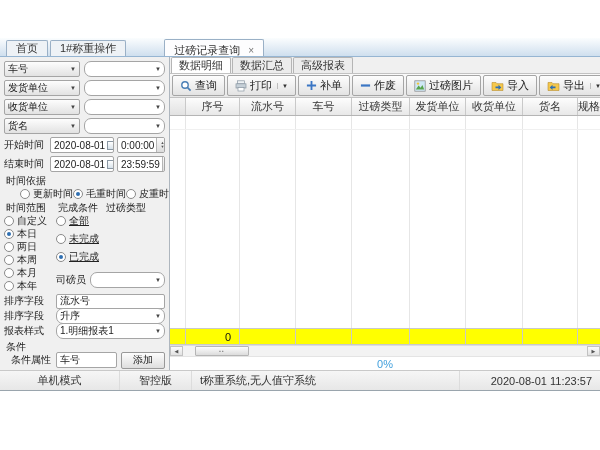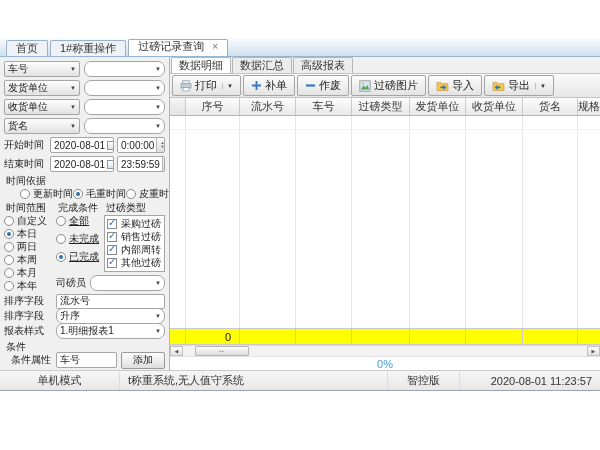--- a/index.html
+++ b/index.html
@@ -6,21 +6,21 @@
   #screen{position:relative;width:600px;height:450px;background:#ffffff;overflow:hidden;
     font-family:"Liberation Sans","DejaVu Sans",sans-serif;font-size:11px;color:#222;}
   .window{position:absolute;left:0;top:38px;width:600px;height:353px;display:flex;flex-direction:column;
     background:#f0f0f0;border-bottom:1px solid #9aa5ad;box-sizing:border-box;}
 
   
   .tabstrip{height:18px;flex:none;display:flex;align-items:flex-end;padding-left:6px;
     background:linear-gradient(#fbfdfe,#cfdfee);border-bottom:1px solid #96b5d2;}
   .tab{height:15px;line-height:15px;padding:0 9px;margin-right:2px;background:#eef2f6;
     border:1px solid #9ab0c6;border-bottom:none;border-radius:2px 2px 0 0;color:#333;cursor:default;text-align:center;}
-  .tab.active{background:#fdfdfe;height:16px;line-height:13px;}
+  .tab.active{background:#fdfdfe;height:16px;line-height:20px;margin-left:36px;}
   .tab .close{margin-left:5px;color:#777;font-size:10px;}
 
   
   .content{flex:1;display:flex;min-height:0;}
   .sidebar{width:170px;flex:none;border-right:1px solid #aeb6be;background:#f0f0f0;
     padding:4px 4px 0 4px;box-sizing:border-box;overflow:hidden;font-size:10px;}
   .main{flex:1;display:flex;flex-direction:column;min-width:0;background:#fff;}
 
   
   .frow{display:flex;align-items:center;height:16px;margin-bottom:3px;}
@@ -258,38 +258,20 @@
                     <span class="radio"></span>
                     <span>未完成</span>
                   </div>
                 <div class="opt">
                     <span class="radio sel"></span>
                     <span>已完成</span>
                   </div>
               </div>
               <div class="col-types">
                 <div class="gtitle">过磅类型</div>
-                <div class="typebox">
-                  <div class="opt">
-                      <span class="cb checked"></span>
-                      <span>采购过磅</span>
-                    </div>
-                  <div class="opt">
-                      <span class="cb checked"></span>
-                      <span>销售过磅</span>
-                    </div>
-                  <div class="opt">
-                      <span class="cb checked"></span>
-                      <span>内部周转</span>
-                    </div>
-                  <div class="opt">
-                      <span class="cb checked"></span>
-                      <span>其他过磅</span>
-                    </div>
-                </div>
               </div>
             </div>
             <div class="weigher-row">
               <span class="tlabel">司磅员</span>
               <div class="combo value-combo">
                 <span></span>
                 <span class="arr">▼</span>
               </div>
             </div>
           </div>
@@ -332,20 +314,27 @@
 
       <div class="main">
 
         <div class="subtabs">
           <div class="stab active"><span>数据明细</span></div>
           <div class="stab"><span>数据汇总</span></div>
           <div class="stab"><span>高级报表</span></div>
         </div>
 
         <div class="toolbar">
+          <div class="tbtn">
+            <svg width="12" height="12" viewBox="0 0 12 12">
+                <circle cx="5" cy="5" r="3.2" fill="#fff" stroke="#4a7fb5" stroke-width="1.4"></circle>
+                <line x1="7.6" y1="7.6" x2="10.6" y2="10.6" stroke="#4a7fb5" stroke-width="1.6"></line>
+              </svg>
+            <span>查询</span>
+          </div>
           <div class="tbtn">
             <svg width="12" height="12" viewBox="0 0 12 12">
                 <rect x="2.5" y="0.8" width="7" height="3" fill="#eef2f5" stroke="#8a97a3" stroke-width="0.7"></rect>
                 <rect x="1" y="3.8" width="10" height="4.2" fill="#c6d0d8" stroke="#8a97a3" stroke-width="0.7"></rect>
                 <rect x="3" y="7.6" width="6" height="3.4" fill="#fff" stroke="#8a97a3" stroke-width="0.7"></rect>
               </svg>
             <span>打印</span>
             <span class="drop">▼</span>
           </div>
           <div class="tbtn">
@@ -447,25 +436,25 @@
             <span>0%</span>
           </div>
         </div>
       </div>
     </div>
 
     <div class="statusbar">
       <div class="sseg mode">
           <span>单机模式</span>
         </div>
+      <div class="sseg edition">
+          <span>智控版</span>
+        </div>
       <div class="sseg system">
           <span>t称重系统,无人值守系统</span>
         </div>
-      <div class="sseg edition">
-          <span>智控版</span>
-        </div>
       <div class="sseg clock">
           <span>2020-08-01 11:23:57</span>
         </div>
     </div>
 
   </div>
 </div>
 
 </body></html>

